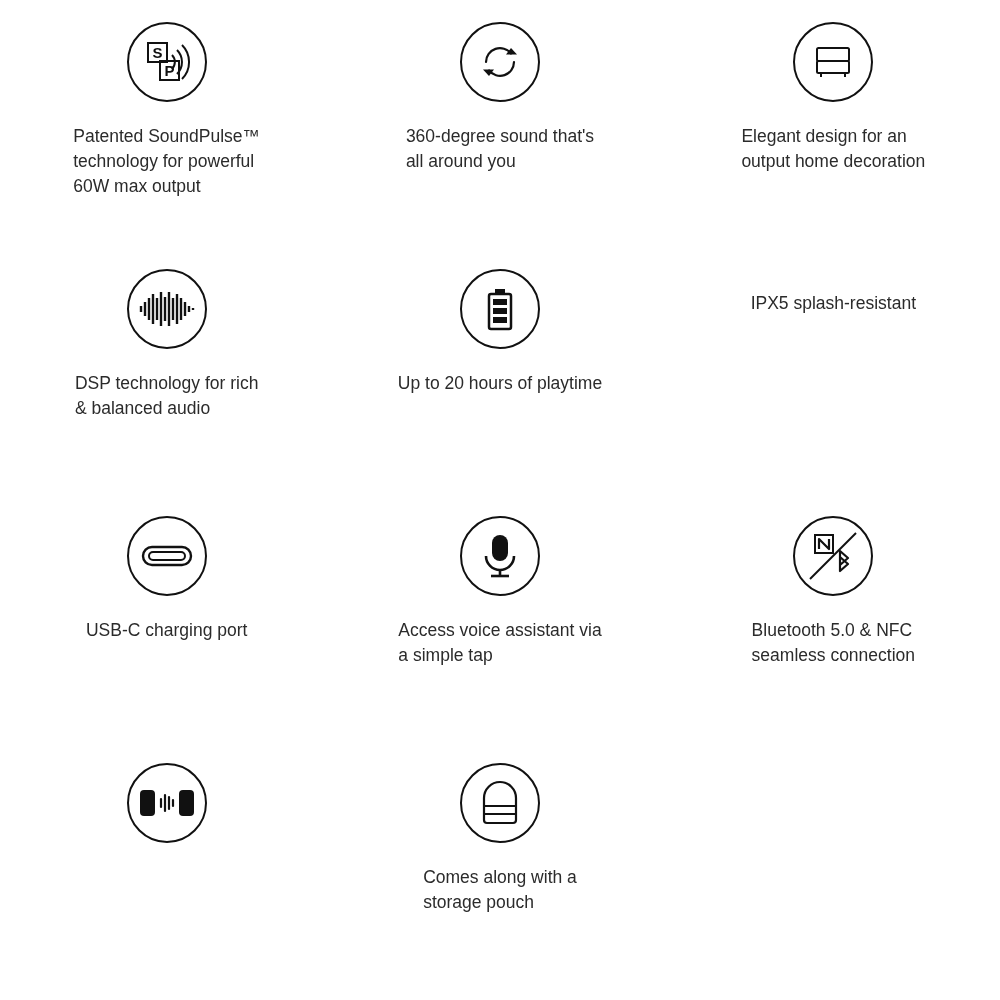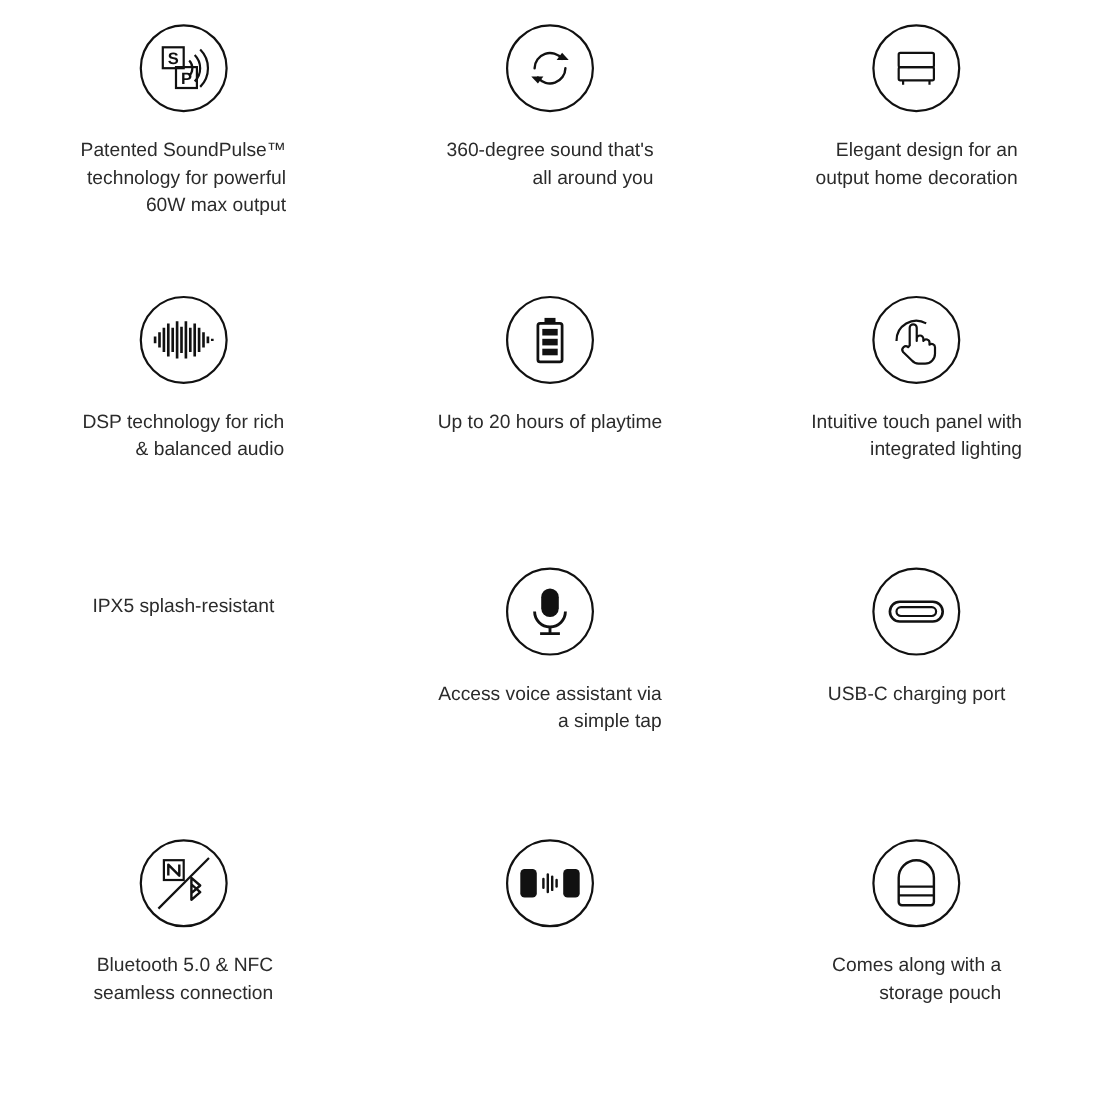--- a/index.html
+++ b/index.html
@@ -36,21 +36,21 @@
     display: flex;
     align-items: center;
     justify-content: center;
     box-sizing: border-box;
     background: #ffffff;
   }
   .feature-caption {
     margin-top: 22px;
     font-size: 17.5px;
     line-height: 25px;
-    text-align: right;
+    text-align: left;
     color: #2b2b2b;
     max-width: 260px;
     white-space: pre-line;
   }
   svg { display: block; }
 </style>
 </head>
 <body>
 
 <div class="feature-grid">
@@ -135,56 +135,46 @@
         <rect x="13" y="4" width="10" height="4" fill="#111"></rect>
         <rect x="7" y="9" width="22" height="35" rx="2" fill="none" stroke="#111" stroke-width="2.5"></rect>
         <rect x="11" y="14" width="14" height="6" fill="#111"></rect>
         <rect x="11" y="23" width="14" height="6" fill="#111"></rect>
         <rect x="11" y="32" width="14" height="6" fill="#111"></rect>
       </svg>
     </div>
     <div class="feature-caption">Up to 20 hours of playtime</div>
   </div>
 
-  <div class="feature-cell">
-    <div class="icon-circle">
-      <svg width="50" height="50" viewBox="0 0 50 50">
-        <path d="M7 26 A18 18 0 0 1 34 10" fill="none" stroke="#111" stroke-width="2"></path>
-        <path d="M19 30 L19 14 a3.2 3.2 0 0 1 6.4 0 L25.4 26 l0 -2 a3 3 0 0 1 6 0 l0 2 a3 3 0 0 1 5.6 1.6 l0 1.8 a3 3 0 0 1 5 2.2 l0 6 a9 9 0 0 1 -9 9 l-6 0 a8 8 0 0 1 -6 -2.8 L13 36 a3.2 3.2 0 0 1 4.6 -4.4 z" fill="#ffffff" stroke="#111" stroke-width="2" stroke-linejoin="round"></path>
-      </svg>
-    </div>
-    <div class="feature-caption">Intuitive touch panel with
-integrated lighting</div>
-  </div>
 
   <div class="feature-cell">
     <div class="feature-caption">IPX5 splash-resistant</div>
+  </div>
+
+  <div class="feature-cell">
+    <div class="icon-circle">
+      <svg width="54" height="30" viewBox="0 0 54 30">
+        <rect x="3" y="6" width="48" height="18" rx="9" fill="none" stroke="#111" stroke-width="2.4"></rect>
+        <rect x="9" y="11" width="36" height="8" rx="4" fill="none" stroke="#111" stroke-width="2"></rect>
+      </svg>
+    </div>
+    <div class="feature-caption">USB-C charging port</div>
   </div>
 
   <div class="feature-cell">
     <div class="icon-circle">
       <svg width="42" height="52" viewBox="0 0 42 52">
         <rect x="13" y="5" width="16" height="26" rx="8" fill="#111"></rect>
         <path d="M7 26 a14 14 0 0 0 28 0" fill="none" stroke="#111" stroke-width="2.6"></path>
         <line x1="21" y1="40" x2="21" y2="46" stroke="#111" stroke-width="2.6"></line>
         <line x1="12" y1="46" x2="30" y2="46" stroke="#111" stroke-width="2.6"></line>
       </svg>
     </div>
     <div class="feature-caption">Access voice assistant via
 a simple tap</div>
-  </div>
-
-  <div class="feature-cell">
-    <div class="icon-circle">
-      <svg width="54" height="30" viewBox="0 0 54 30">
-        <rect x="3" y="6" width="48" height="18" rx="9" fill="none" stroke="#111" stroke-width="2.4"></rect>
-        <rect x="9" y="11" width="36" height="8" rx="4" fill="none" stroke="#111" stroke-width="2"></rect>
-      </svg>
-    </div>
-    <div class="feature-caption">USB-C charging port</div>
   </div>
 
   <div class="feature-cell">
     <div class="icon-circle">
       <svg width="62" height="62" viewBox="0 0 62 62">
         <line x1="8" y1="54" x2="54" y2="8" stroke="#111" stroke-width="2"></line>
         <rect x="13" y="10" width="18" height="18" fill="none" stroke="#111" stroke-width="2"></rect>
         <path d="M17 24 L17 14 L27 24 L27 14" fill="none" stroke="#111" stroke-width="2.2" stroke-linejoin="round"></path>
         <path d="M38 32 L46 39 L38 46 L38 26 L46 33 L38 40" fill="none" stroke="#111" stroke-width="2.2" stroke-linejoin="round" stroke-linecap="round"></path>
       </svg>

